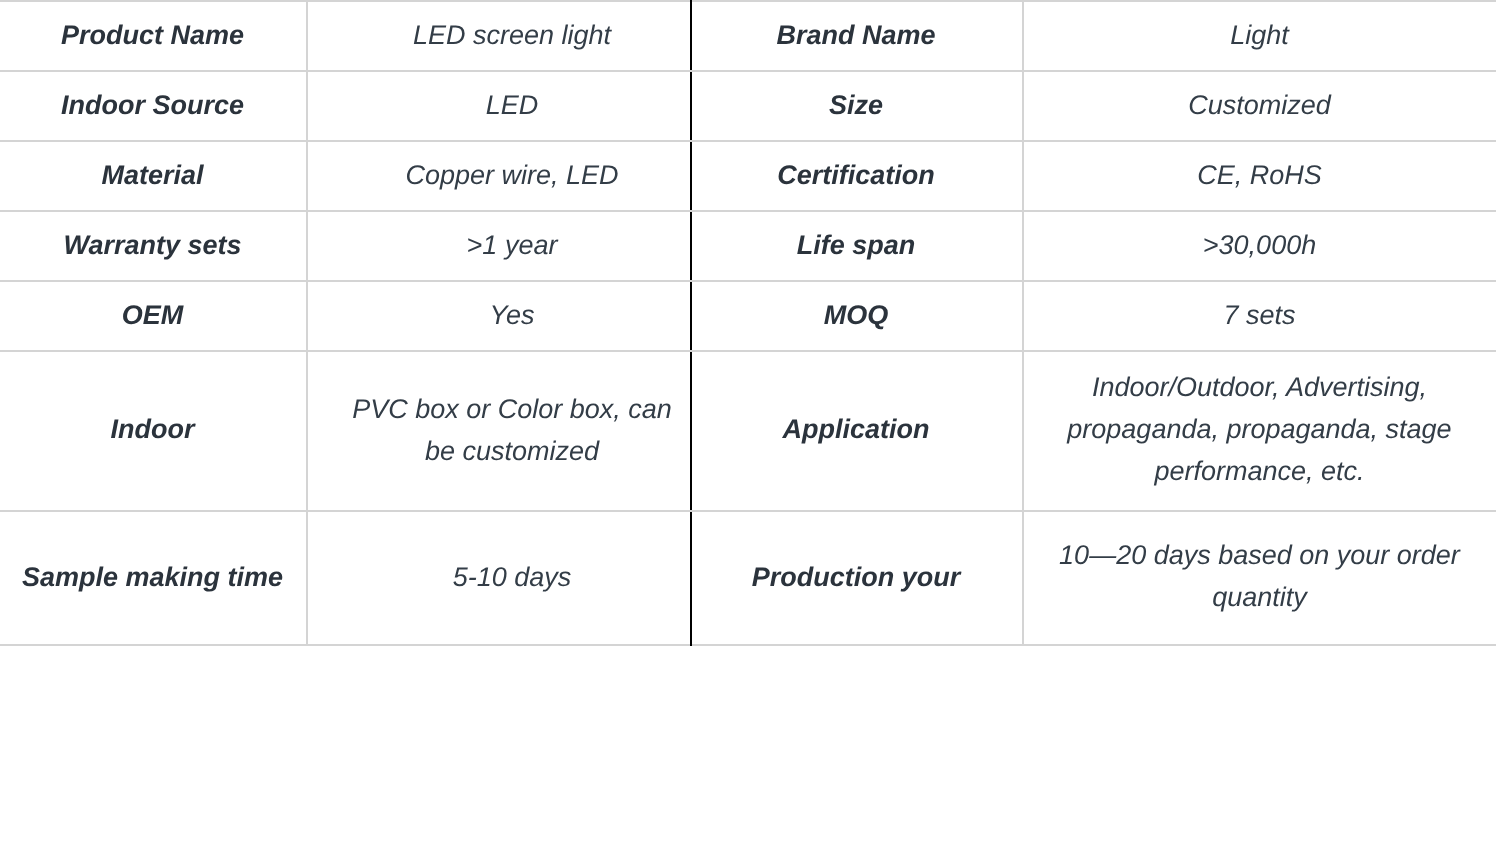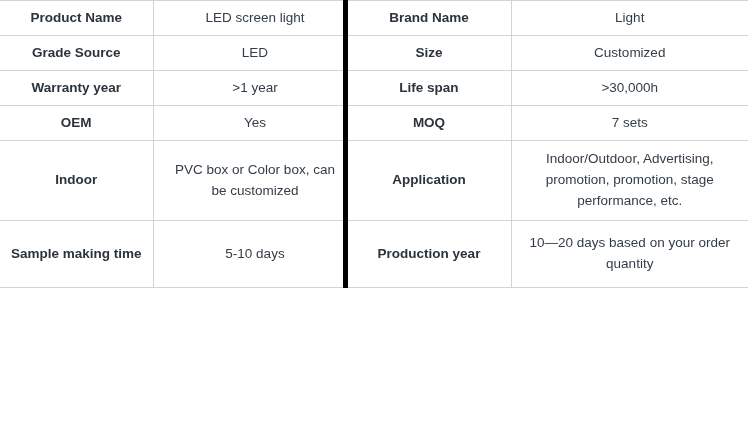--- a/index.html
+++ b/index.html
@@ -14,20 +14,21 @@
     color: #333d47;
     overflow: hidden;
   }
 
   .spec-table {
     width: 748px;
     border-collapse: collapse;
     table-layout: fixed;
     border-top: 1px solid #d4d4d4;
     border-bottom: 1px solid #d4d4d4;
+    font-style: italic;
   }
 
   .spec-table col.c1 { width: 153px; }
   .spec-table col.c2 { width: 192px; }
   .spec-table col.c3 { width: 166px; }
   .spec-table col.c4 { width: 237px; }
 
   .spec-table td {
     border-bottom: 1px solid #d4d4d4;
     padding: 4px 6px;
@@ -46,21 +47,21 @@
     font-weight: bold;
     border-right: 1px solid #d4d4d4;
     color: #2b333c;
   }
 
   .spec-table td.value {
     font-weight: normal;
   }
 
   .spec-table td.value.mid {
-    border-right: 5px solid #000000;
+    border-right: 1px solid #000000;
     padding-left: 20px;
   }
 
   .r-std { height: 35px; }
   .r-tall { height: 80px; }
   .r-last { height: 67px; }
 </style>
 </head>
 <body>
 
@@ -72,43 +73,49 @@
       <col class="c4">
   </colgroup>
   <tbody>
       <tr class="r-std">
         <td class="label">Product Name</td>
         <td class="value mid">LED screen light</td>
         <td class="label">Brand Name</td>
         <td class="value">Light</td>
       </tr>
       <tr class="r-std">
-        <td class="label">Grade Source</td>
+        <td class="label">Indoor Source</td>
         <td class="value mid">LED</td>
         <td class="label">Size</td>
         <td class="value">Customized</td>
       </tr>
       <tr class="r-std">
-        <td class="label">Warranty year</td>
+        <td class="label">Material</td>
+        <td class="value mid">Copper wire, LED</td>
+        <td class="label">Certification</td>
+        <td class="value">CE, RoHS</td>
+      </tr>
+      <tr class="r-std">
+        <td class="label">Warranty sets</td>
         <td class="value mid">&gt;1 year</td>
         <td class="label">Life span</td>
         <td class="value">&gt;30,000h</td>
       </tr>
       <tr class="r-std">
         <td class="label">OEM</td>
         <td class="value mid">Yes</td>
         <td class="label">MOQ</td>
         <td class="value">7 sets</td>
       </tr>
       <tr class="r-tall">
         <td class="label">Indoor</td>
         <td class="value mid">PVC box or Color box, can be customized</td>
         <td class="label">Application</td>
-        <td class="value">Indoor/Outdoor, Advertising, promotion, promotion, stage performance, etc.</td>
+        <td class="value">Indoor/Outdoor, Advertising, propaganda, propaganda, stage performance, etc.</td>
       </tr>
       <tr class="r-last">
         <td class="label">Sample making time</td>
         <td class="value mid">5-10 days</td>
-        <td class="label">Production year</td>
+        <td class="label">Production your</td>
         <td class="value">10—20 days based on your order quantity</td>
       </tr>
     </tbody>
 </table>
 
 </body></html>

